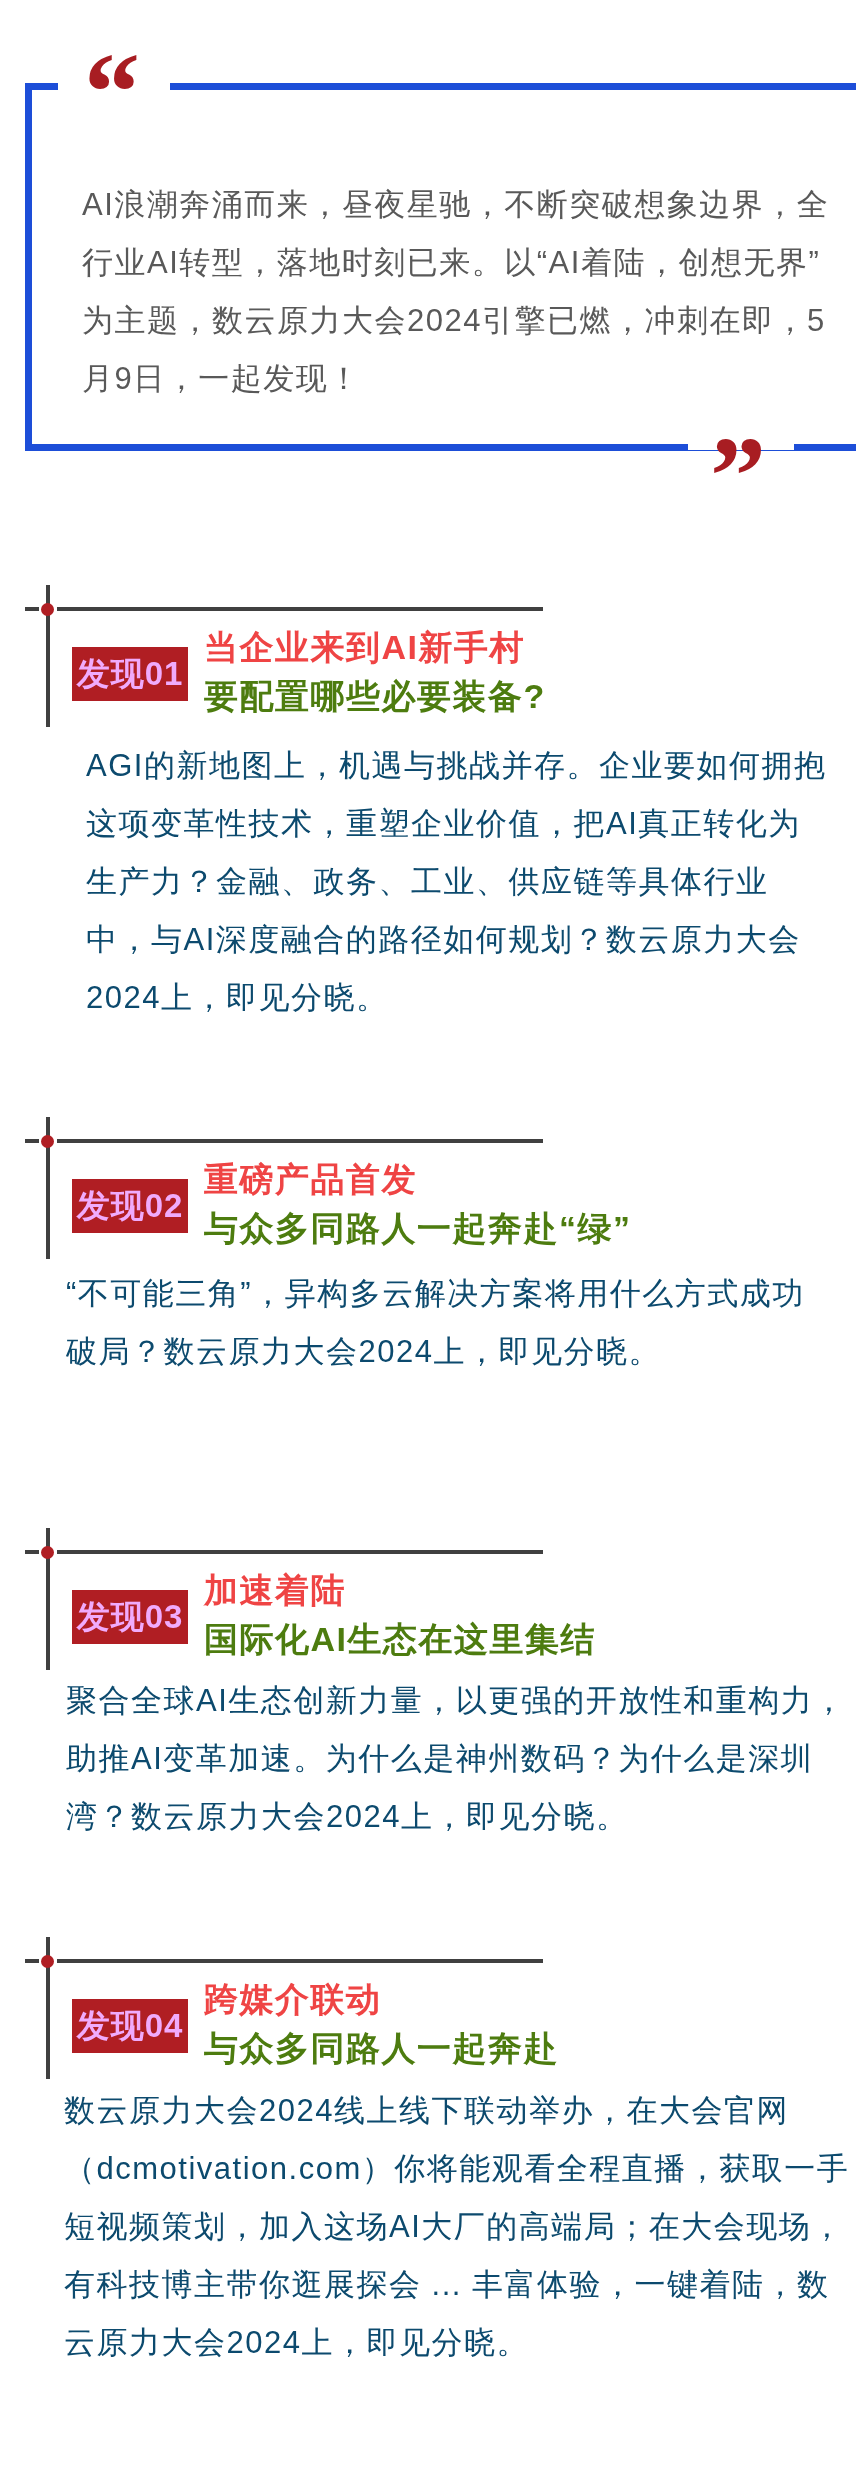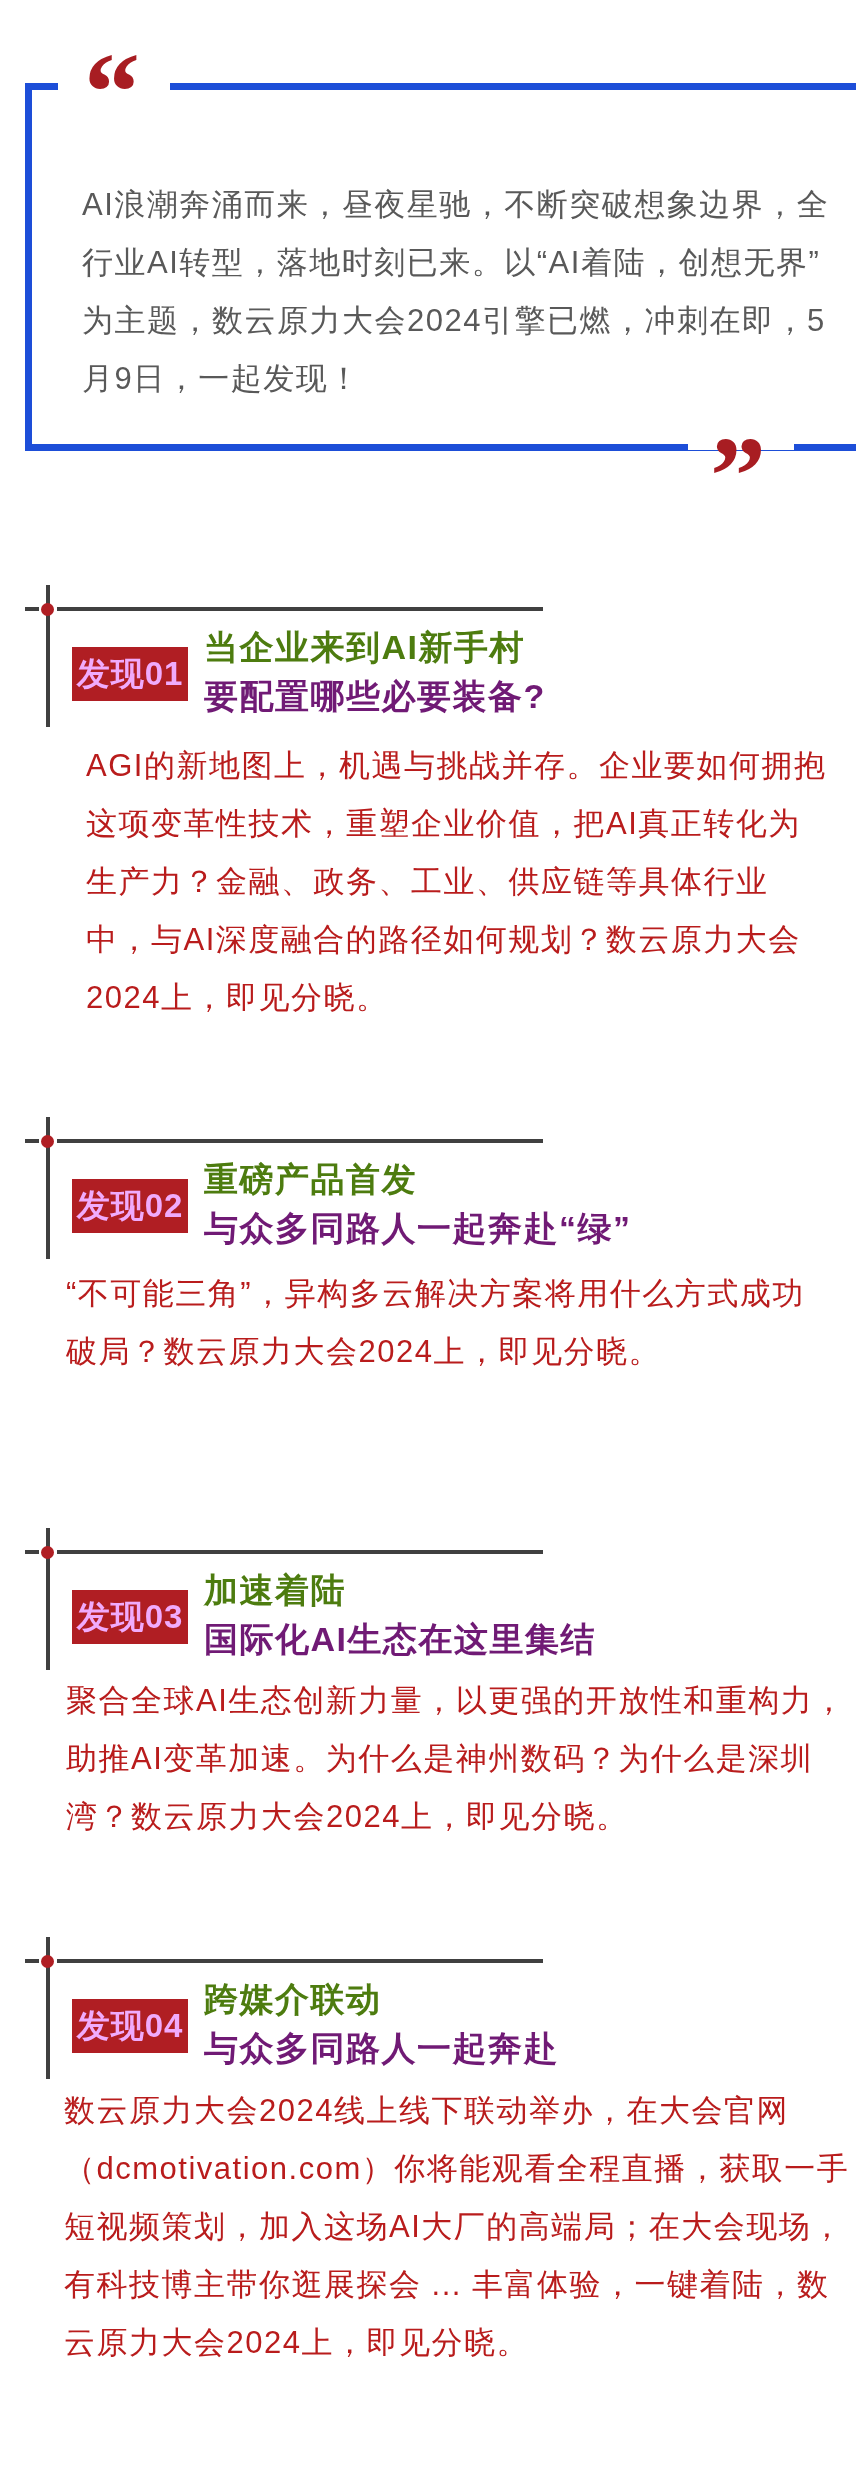--- a/index.html
+++ b/index.html
@@ -89,38 +89,38 @@
     text-align:center;
     line-height:54px;
     white-space:nowrap;
   }
   .sec-title1{
     position:absolute;
     left:204px; top:40px;
     font-size:34px;
     font-weight:700;
     letter-spacing:1.5px;
-    color:#4d7c0f;
+    color:#ef4444;
     white-space:nowrap;
   }
   .sec-title2{
     position:absolute;
     left:204px; top:89px;
     font-size:34px;
     font-weight:700;
     letter-spacing:1.5px;
-    color:#701a75;
+    color:#4d7c0f;
     white-space:nowrap;
   }
   .sec-para{position:absolute;}
   .sec-para .pline{
     font-size:31px;
     line-height:58px;
     letter-spacing:1.5px;
-    color:#b91c1c;
+    color:#0c4a6e;
     white-space:nowrap;
   }
   
   .section.s1{top:585px;}
   .section.s2{top:1117px;}
   .section.s3{top:1528px;}
   .section.s4{top:1937px;}
   .s1 .sec-para{left:86px; top:152px;}
   .s2 .sec-para{left:66px; top:148px;}
   .s3 .sec-para{left:66px; top:144px;}

